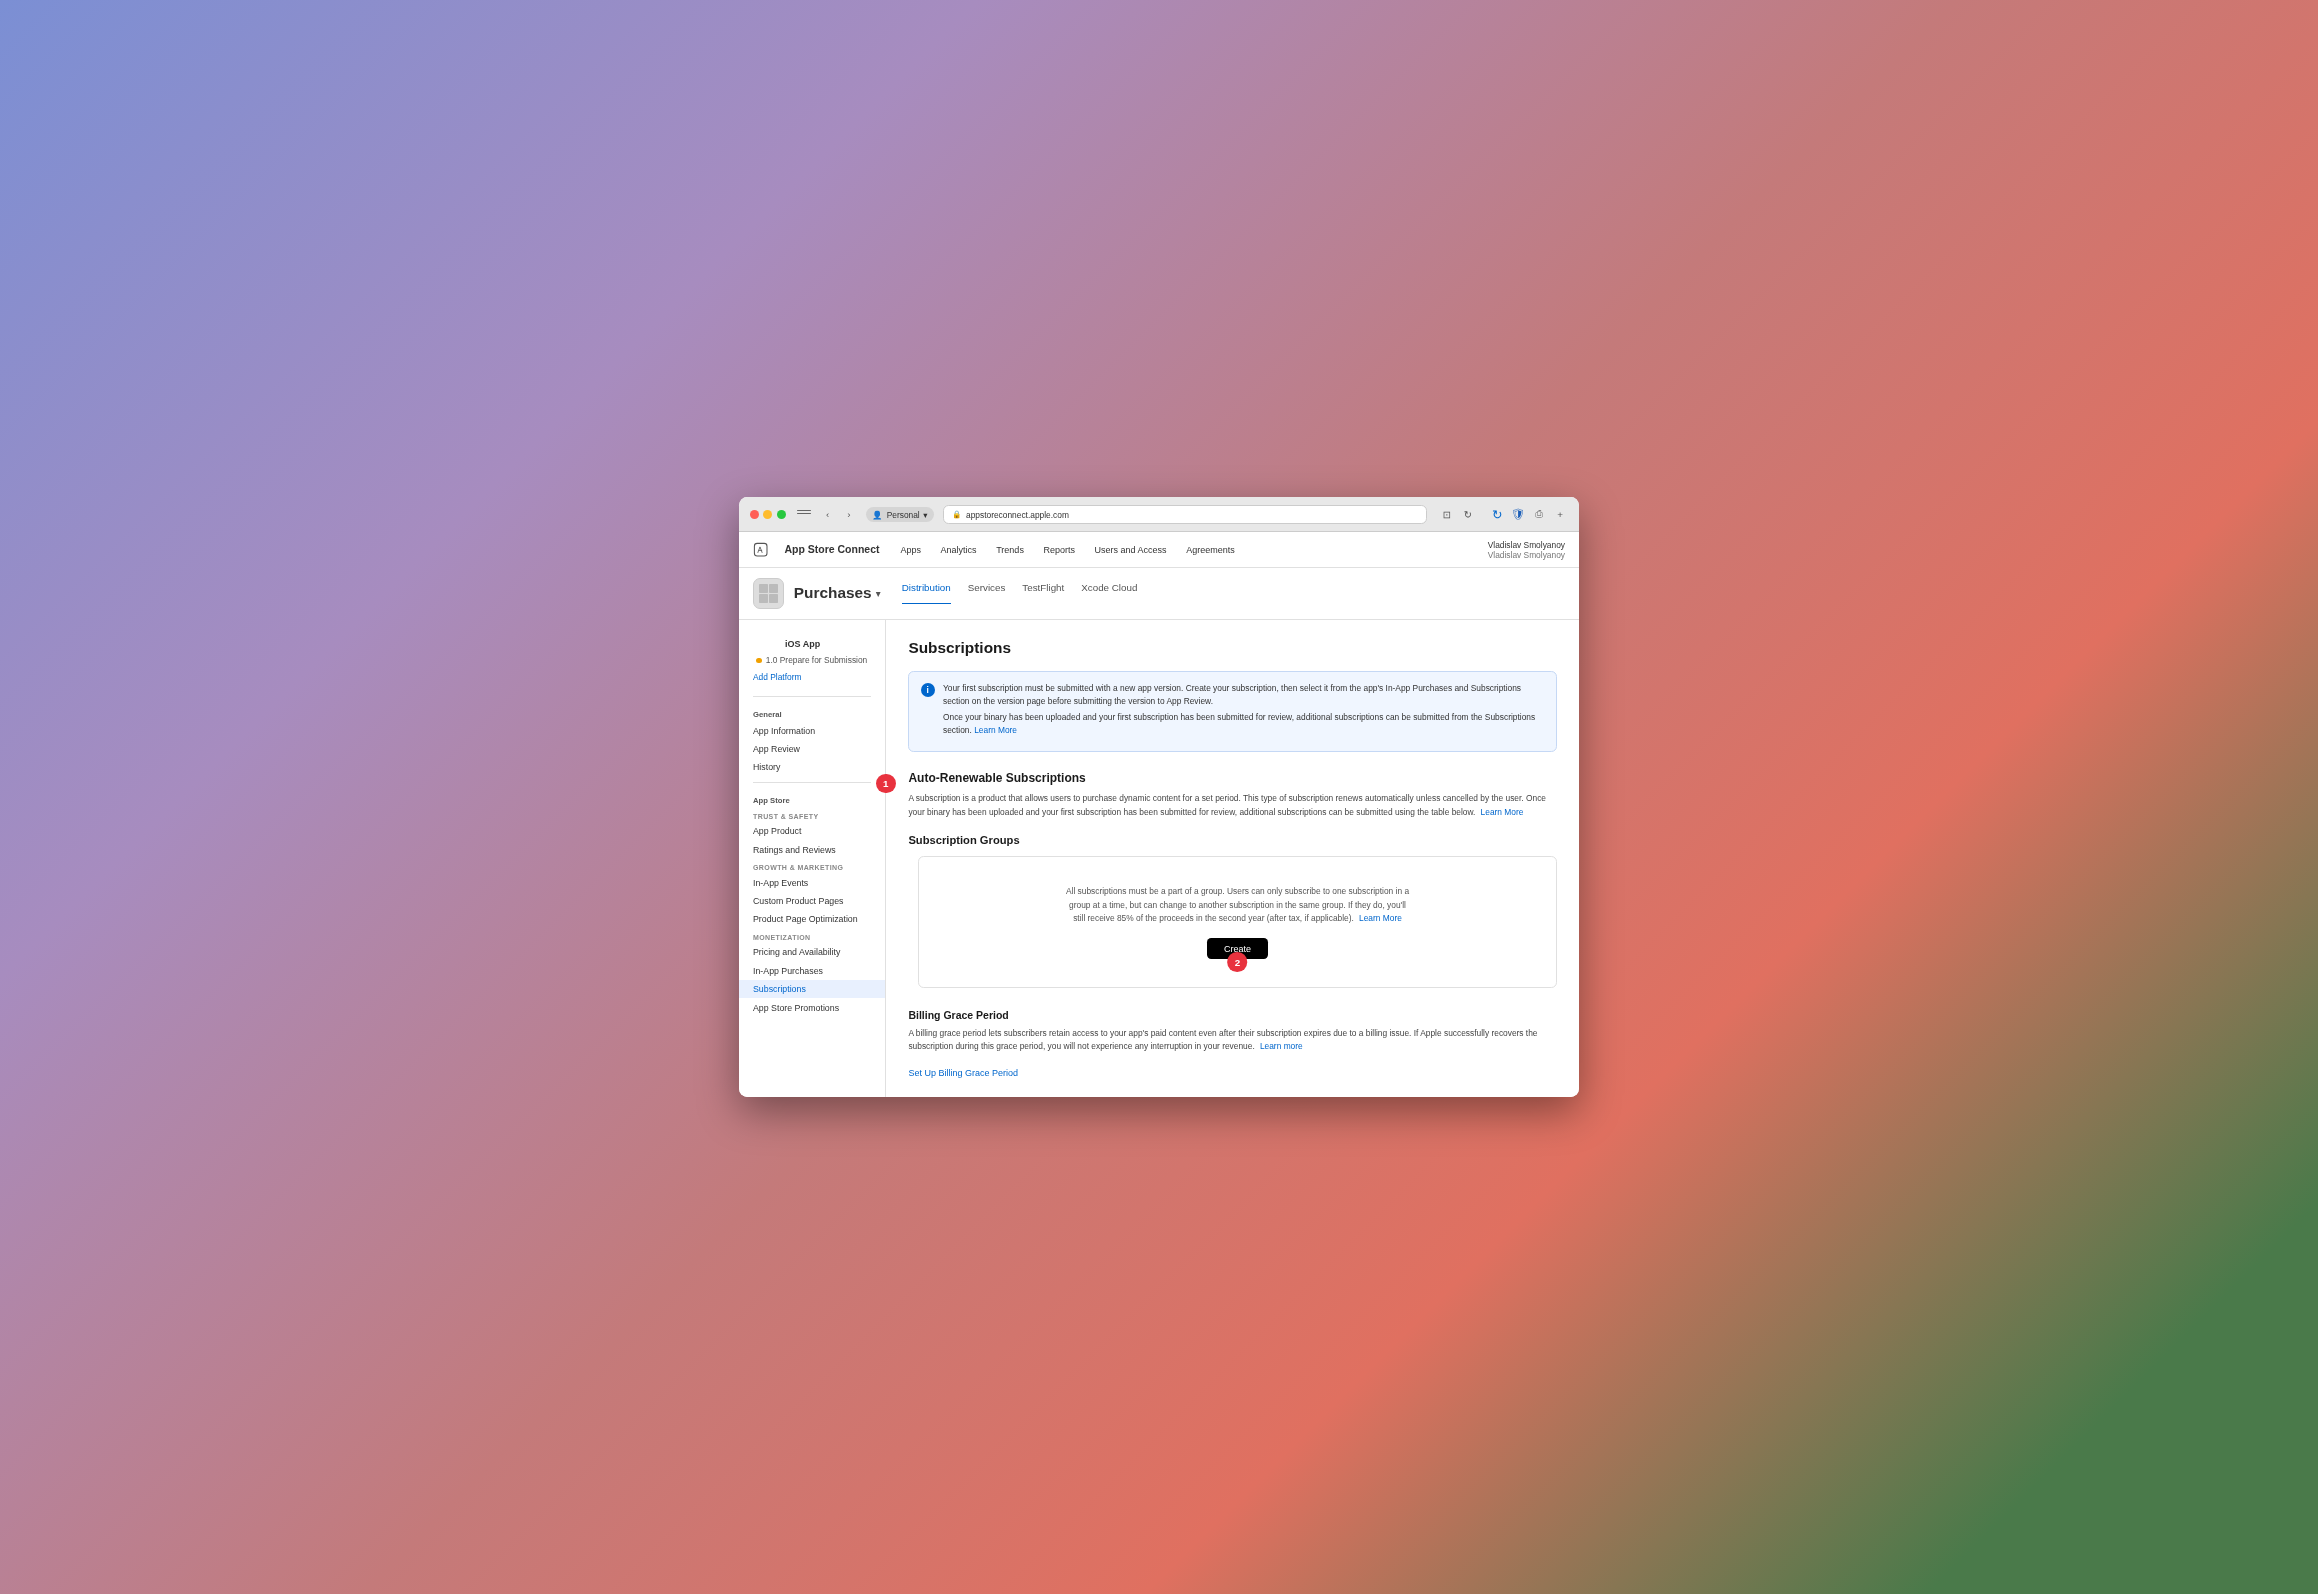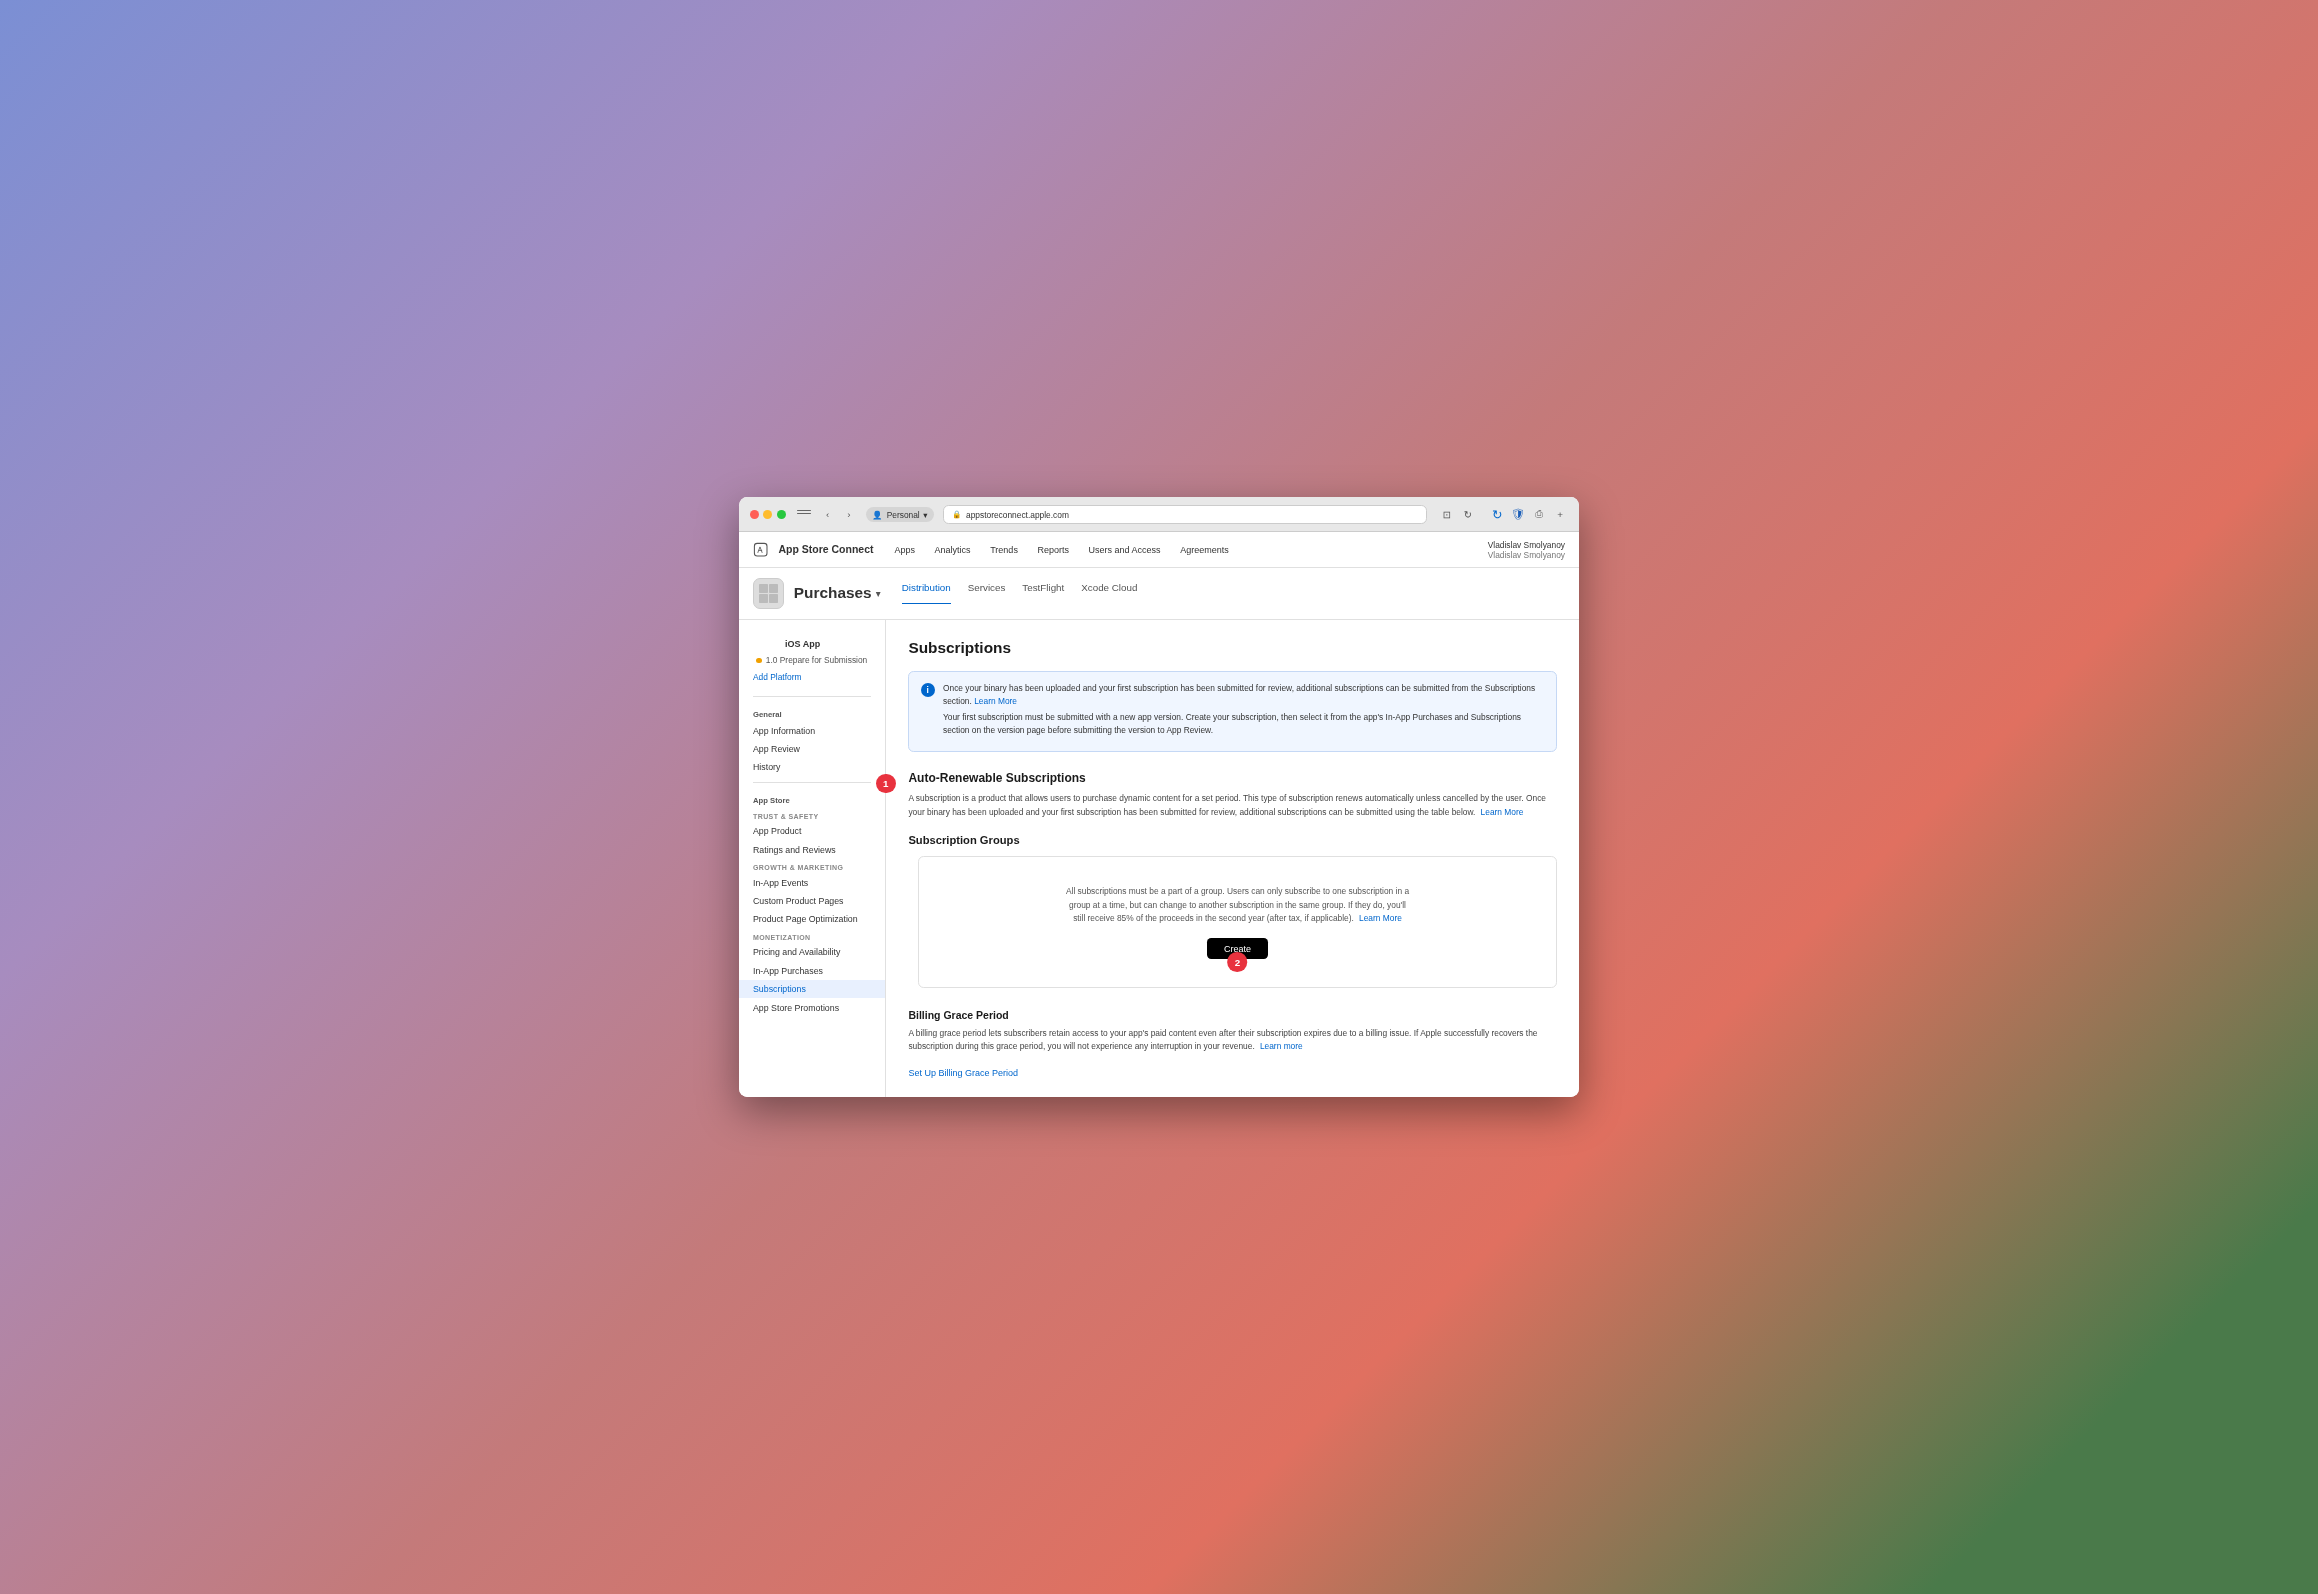--- a/index.html
+++ b/index.html
@@ -127,21 +127,21 @@
       background: #fff;
       border-bottom: 0.7px solid #e0e0e0;
       padding: 0 14px;
       display: flex;
       align-items: center;
       height: 36px;
     }
     .asc-logo {
       display: flex;
       align-items: center;
-      gap: 10px;
+      gap: 16px;
       font-size: 10.5px;
       font-weight: 600;
       color: #333;
       margin-right: 21px;
       text-decoration: none;
     }
     .asc-logo-icon {
       width: 15.4px;
       height: 15.4px;
       color: #555;
@@ -538,25 +538,25 @@
       <div class="sidebar-item active">Subscriptions</div>
       <div class="sidebar-item">App Store Promotions</div>
     </div>
 
     <div class="content">
       <h1 class="page-title">Subscriptions</h1>
 
       <div class="info-banner">
         <div class="info-banner-icon">i</div>
         <div class="info-banner-text">
+          <p>Your first subscription must be submitted with a new app version. Create your subscription, then select it from the app's In-App Purchases and Subscriptions section on the version page before submitting the version to App Review.</p>
           <p>
             <span>Once your binary has been uploaded and your first subscription has been submitted for review, additional subscriptions can be submitted from the Subscriptions section.</span>
             <a href="#">Learn More</a>
           </p>
-          <p>Your first subscription must be submitted with a new app version. Create your subscription, then select it from the app's In-App Purchases and Subscriptions section on the version page before submitting the version to App Review.</p>
         </div>
       </div>
 
       <h2 class="section-title">Auto-Renewable Subscriptions</h2>
       <p class="section-desc">
         <span>A subscription is a product that allows users to purchase dynamic content for a set period. This type of subscription renews automatically unless cancelled by the user. Once your binary has been uploaded and your first subscription has been submitted for review, additional subscriptions can be submitted using the table below.</span>
         <a href="#" style="color:#0066cc;text-decoration:none;margin-left:2.8px;">Learn More</a>
       </p>
 
       <h3 class="sub-section-title">Subscription Groups</h3>

